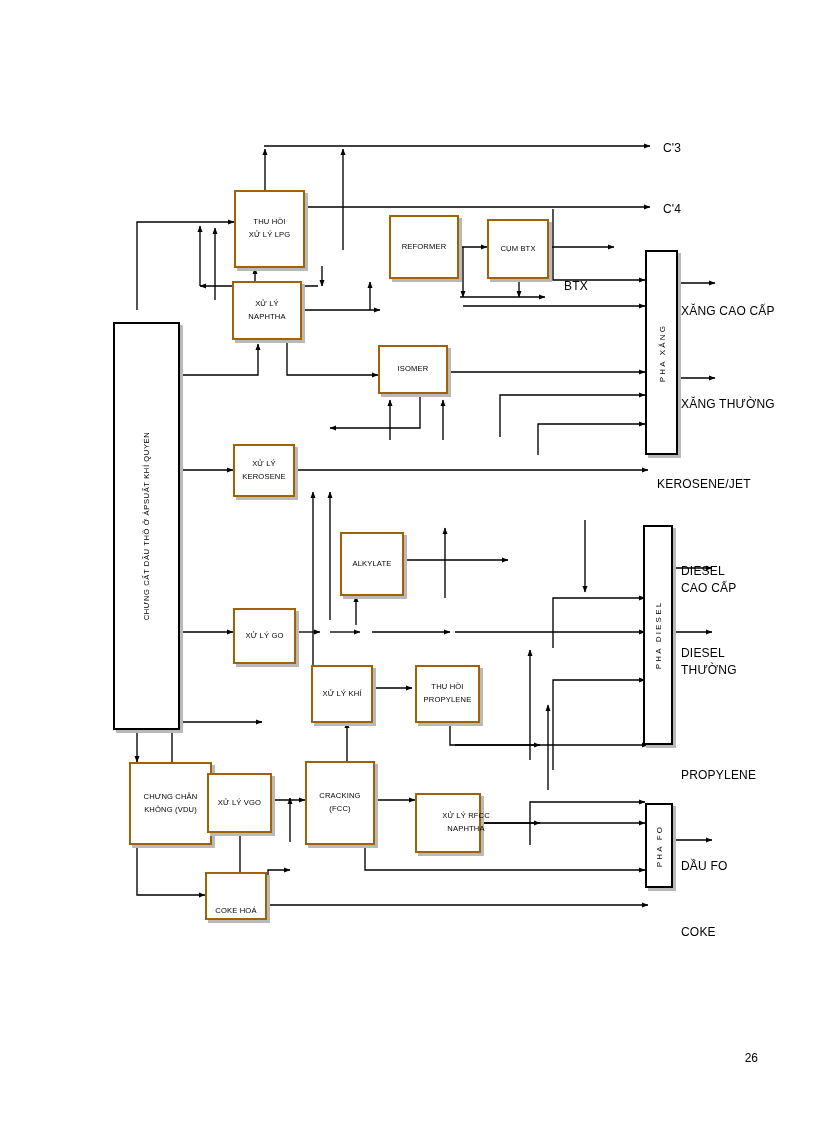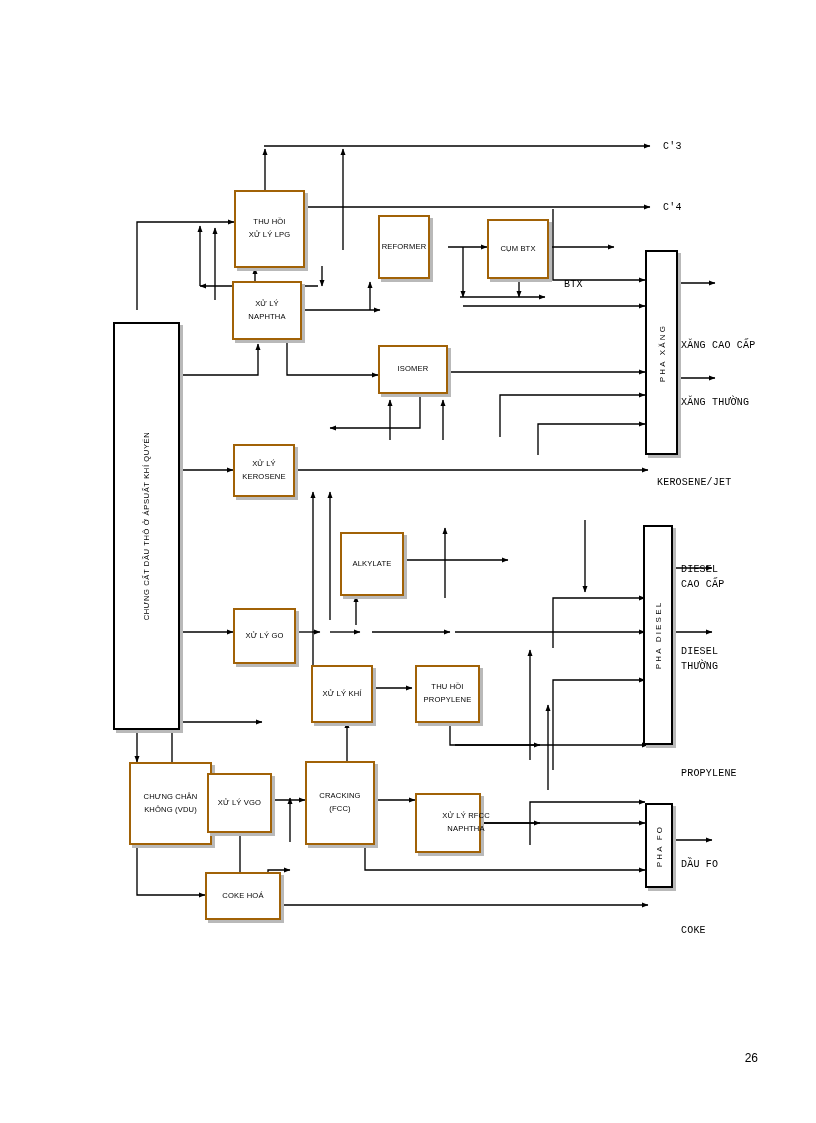--- a/index.html
+++ b/index.html
@@ -70,25 +70,25 @@
     transform-origin: center center;
     white-space: nowrap;
     font-size: 8px;
     letter-spacing: 2.2px;
     font-family: "Liberation Sans", sans-serif;
   }
   .vbox.tall .vtext { font-size: 7.6px; letter-spacing: 0.6px; line-height: 1.4; text-align: center; }
   
   .lbl {
     position: absolute;
-    font-size: 10px;
+    font-size: 12px;
     line-height: 1.45;
     letter-spacing: 0.2px;
     white-space: nowrap;
-    font-family: Liberation Mono, monospace;
+    font-family: Liberation Sans, sans-serif;
     z-index: 6;
   }
   
   #caption {
     position: absolute;
     left: 0;
     top: 963px;
     width: 816px;
     text-align: center;
     font-size: 12.5px;
@@ -238,21 +238,21 @@
     <div class="pbox" style="left:234px; top:190px; width:71px; height:78px;">
       <span>THU HỒI</span>
       <span>XỬ LÝ LPG</span>
     </div>
 
     <div class="pbox" style="left:232px; top:281px; width:70px; height:59px;">
       <span>XỬ LÝ</span>
       <span>NAPHTHA</span>
     </div>
 
-    <div class="pbox" style="left:378px; top:215px; width:52px; height:64px;">
+    <div class="pbox" style="left:389px; top:215px; width:70px; height:64px;">
       <span>REFORMER</span>
     </div>
 
     <div class="pbox" style="left:487px; top:219px; width:62px; height:60px;">
       <span>CỤM BTX</span>
     </div>
 
     <div class="pbox" style="left:378px; top:345px; width:70px; height:49px;">
       <span>ISOMER</span>
     </div>
@@ -291,21 +291,21 @@
     <div class="pbox" style="left:305px; top:761px; width:70px; height:84px;">
       <span>CRACKING</span>
       <span>(FCC)</span>
     </div>
 
     <div class="pbox" style="left:415px; top:793px; width:66px; height:60px;padding-left:36px;">
       <span>XỬ LÝ RFCC</span>
       <span>NAPHTHA</span>
     </div>
 
-    <div class="pbox" style="left:205px; top:872px; width:76px; height:48px;">
+    <div class="pbox" style="left:205px; top:872px; width:62px; height:48px;justify-content:flex-end;">
       <span>COKE HOÁ</span>
     </div>
 
     <div class="vbox" style="left:645px; top:250px; width:33px; height:205px;">
       <div class="vtext">PHA XĂNG</div>
     </div>
 
     <div class="vbox" style="left:643px; top:525px; width:30px; height:220px;">
       <div class="vtext">PHA DIESEL</div>
     </div>
@@ -313,21 +313,21 @@
     <div class="vbox" style="left:645px; top:803px; width:28px; height:85px;">
       <div class="vtext">PHA FO</div>
     </div>
 
     <div class="lbl" style="left:663px; top:140px;">C'3</div>
 
     <div class="lbl" style="left:663px; top:201px;">C'4</div>
 
     <div class="lbl" style="left:564px; top:278px;">BTX</div>
 
-    <div class="lbl" style="left:681px; top:303px;margin-top:36px;">XĂNG CAO CẤP</div>
+    <div class="lbl" style="left:681px; top:303px;">XĂNG CAO CẤP</div>
 
     <div class="lbl" style="left:681px; top:396px;">XĂNG THƯỜNG</div>
 
     <div class="lbl" style="left:657px; top:476px;">KEROSENE/JET</div>
 
     <div class="lbl" style="left:681px; top:563px;">
       <span>DIESEL</span><br>
       <span>CAO CẤP</span>
     </div>
 

